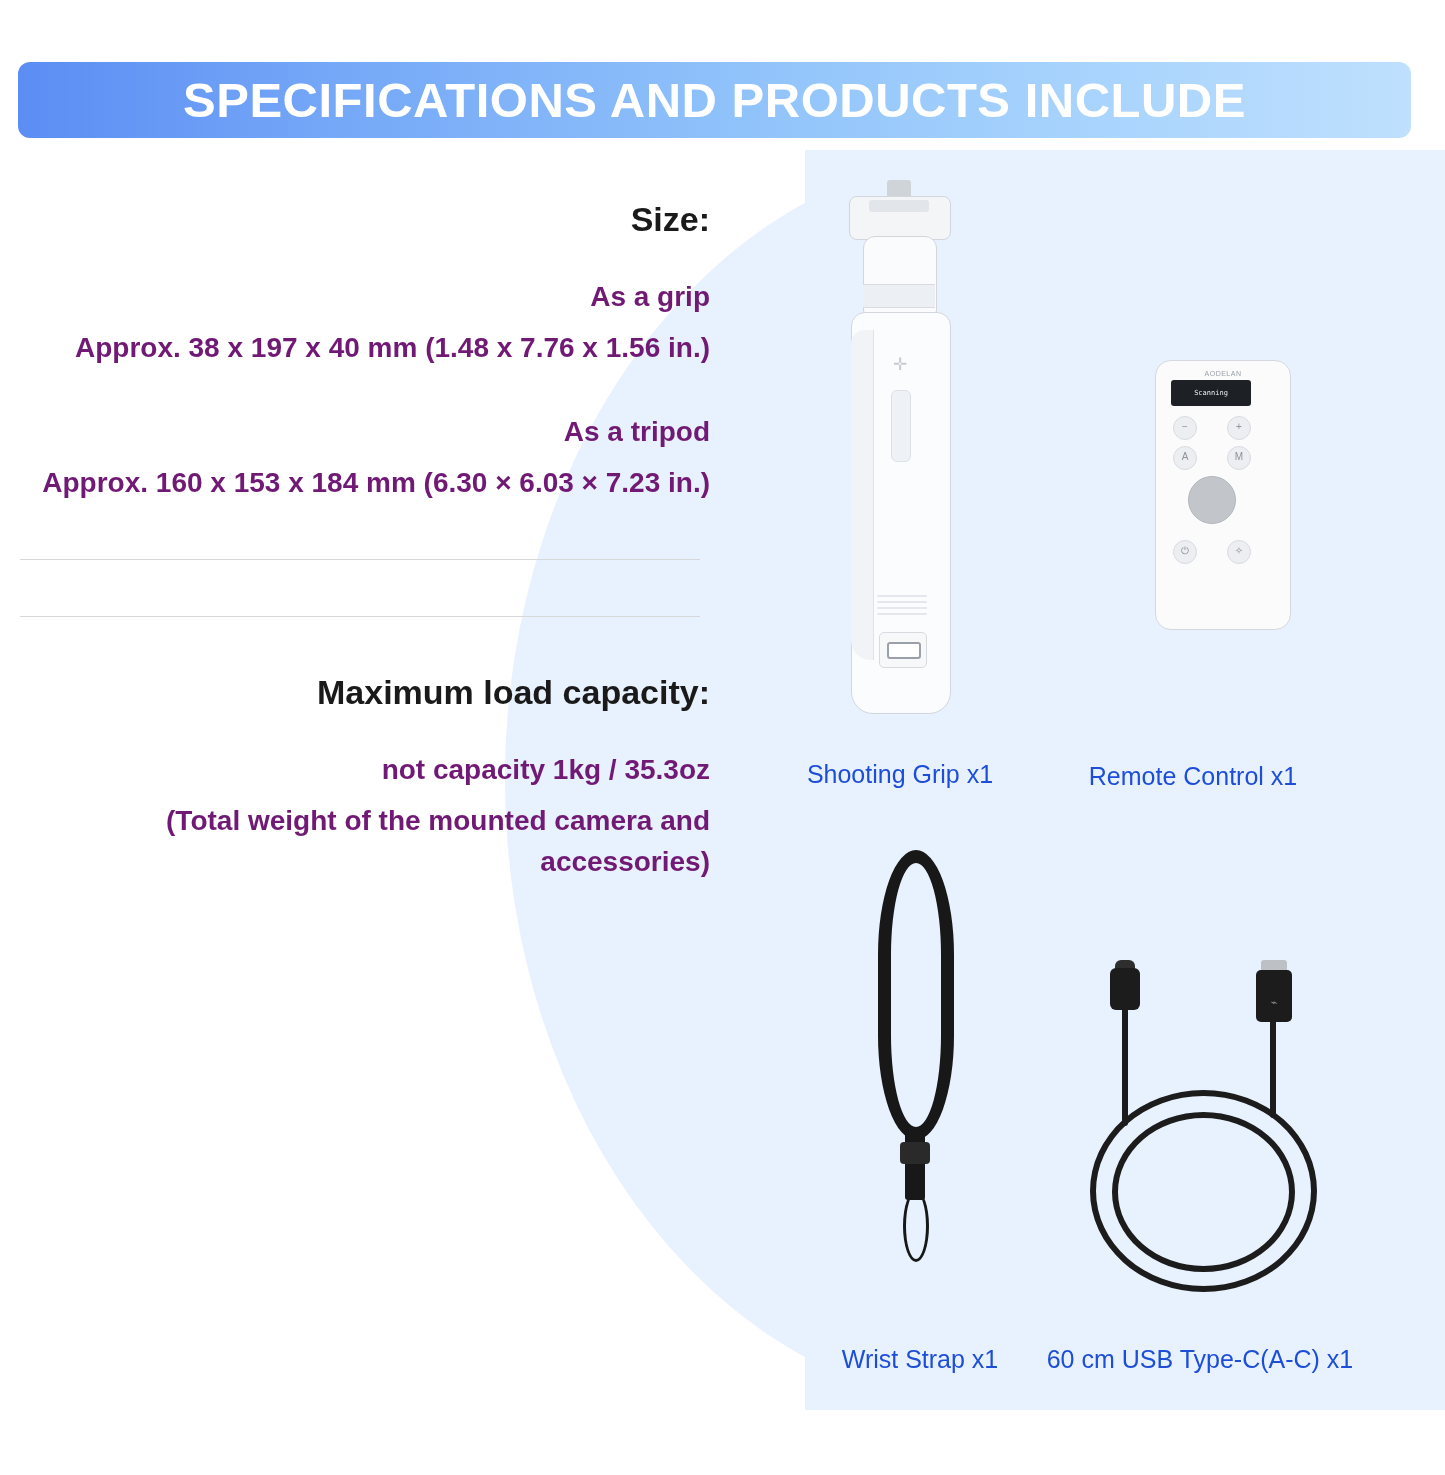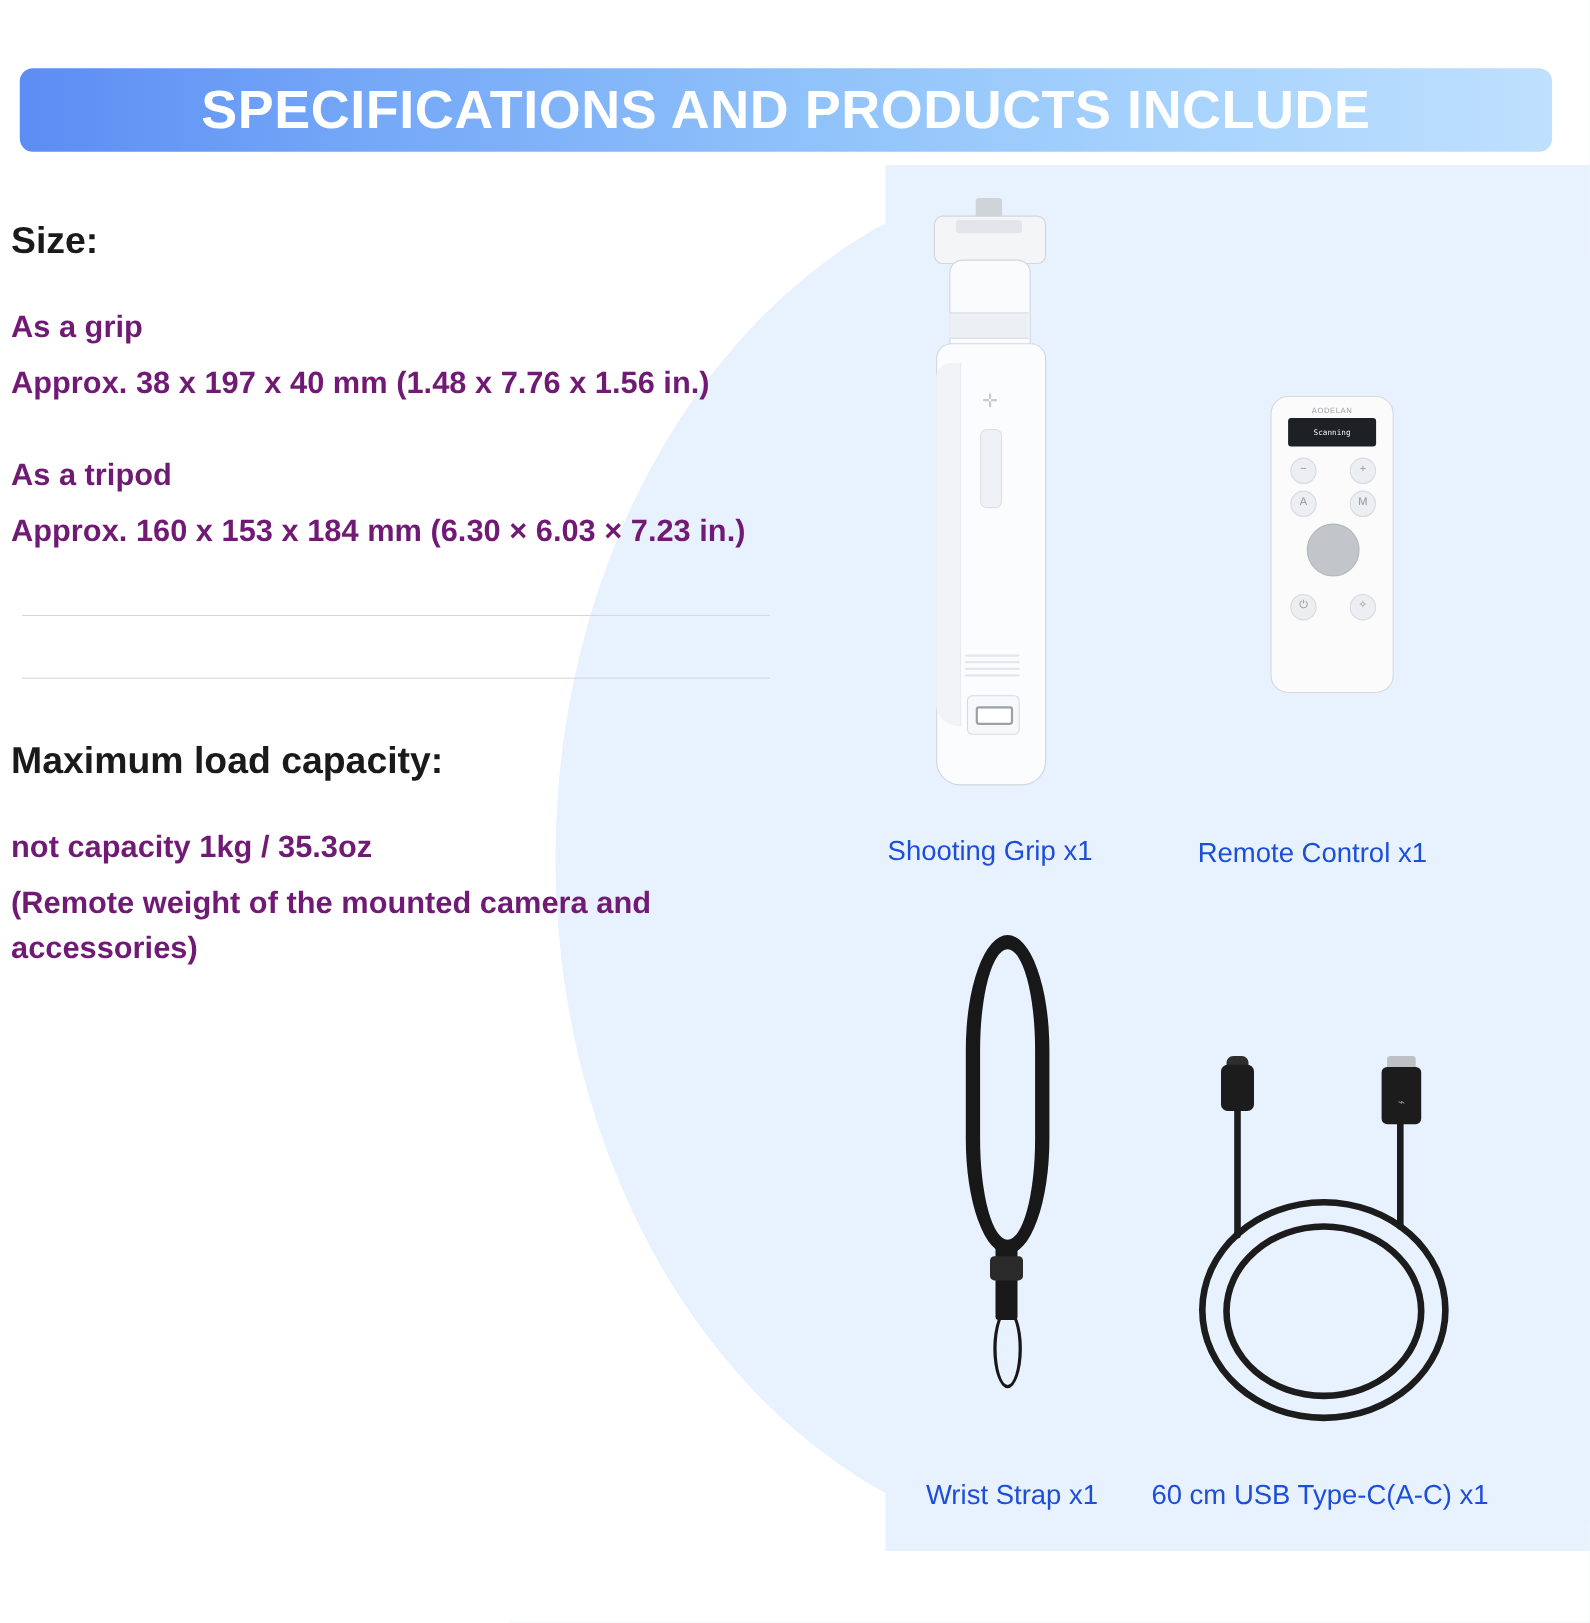--- a/index.html
+++ b/index.html
@@ -60,21 +60,21 @@
 
   
   .specs {
     position: absolute;
     left: 0;
     top: 200px;
     width: 720px;
     z-index: 2;
   }
   .spec-block {
-    text-align: left;
+    text-align: right;
     padding: 0 10px;
   }
   .spec-heading {
     font-size: 34px;
     font-weight: bold;
     color: #1a1a1a;
     margin: 0 0 38px 0;
   }
   .spec-line {
     font-size: 28px;
@@ -157,21 +157,21 @@
     background: #ffffff; border: 2px solid #9aa1ab; border-radius: 3px;
   }
   .grip .grooves {
     position: absolute; left: 42px; top: 415px; width: 50px; height: 18px;
   }
   .grip .grooves i {
     display: block; height: 2px; background: #e4e7ec; margin-bottom: 4px; border-radius: 1px;
   }
 
   
-  .remote { position: absolute; left: 415px; top: 200px; width: 112px; height: 270px; border-radius: 15px; }
+  .remote { position: absolute; left: 415px; top: 200px; width: 136px; height: 270px; border-radius: 15px; }
   .remote .shell {
     position: absolute; inset: 0;
     background: #fbfbfc; border: 1.5px solid #d5d9de; border-radius: 16px;
   }
   .remote .brand {
     position: absolute; left: 0; right: 0; top: 10px;
     text-align: center; font-size: 7px; color: #9aa0a8; letter-spacing: 0.5px;
   }
   .remote .screen {
     position: absolute; left: 16px; top: 20px; width: 80px; height: 26px;
@@ -270,21 +270,21 @@
   </div>
 
   <div class="divider"></div>
 
 
   <div class="divider"></div>
 
   <div class="spec-block">
     <div class="spec-heading left-ish">Maximum load capacity:</div>
     <div class="spec-line">not capacity 1kg / 35.3oz</div>
-    <div class="spec-line">(Remote weight of the mounted camera and accessories)</div>
+    <div class="spec-line">(Total weight of the mounted camera and accessories)</div>
   </div>
 
 </div>
 
 <div class="products">
 
   <div class="grip">
     <div class="screw"></div>
     <div class="head"></div>
     <div class="head-notch"></div>

